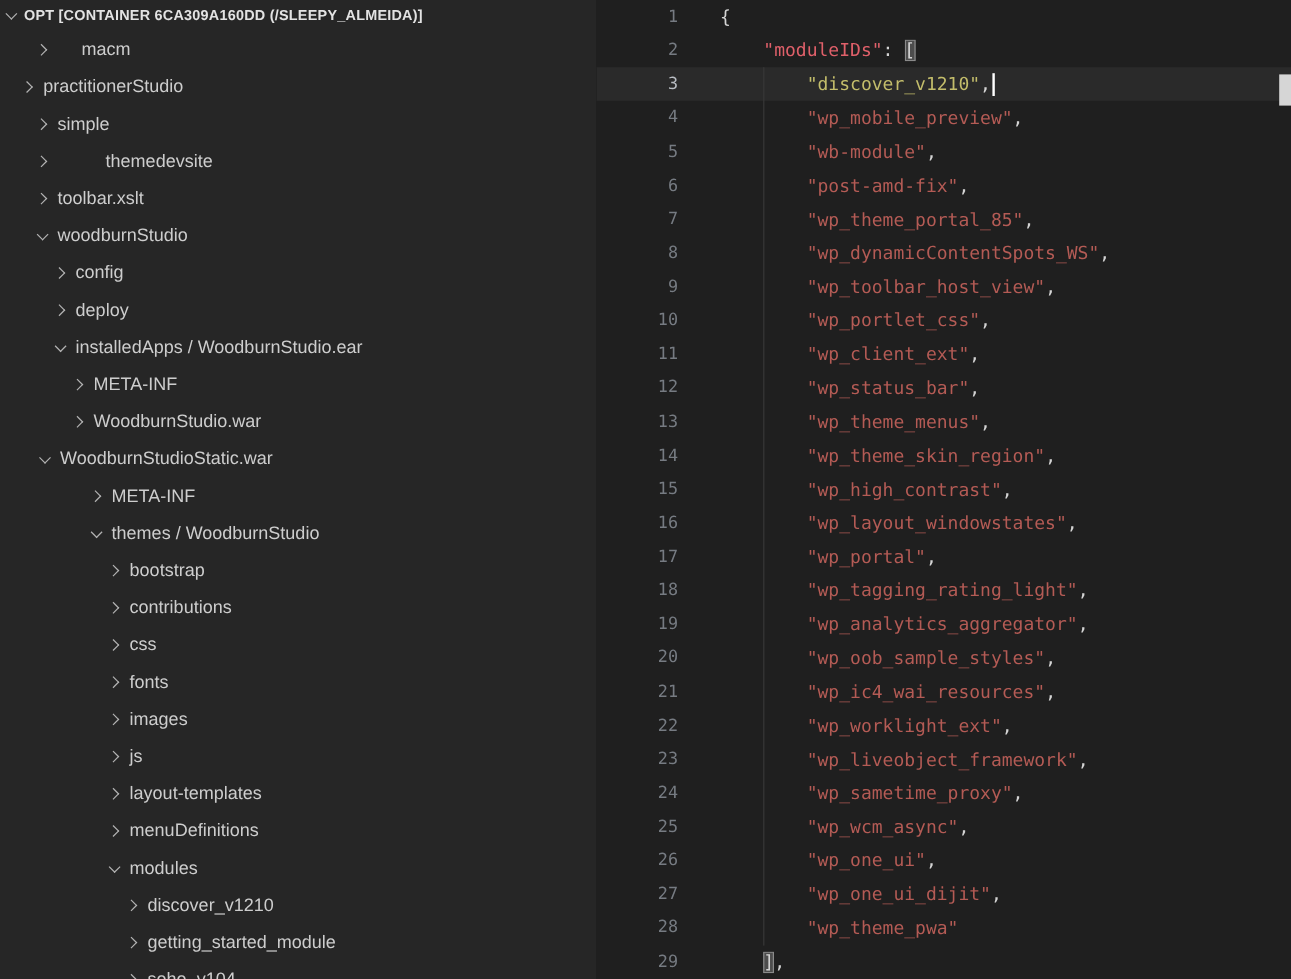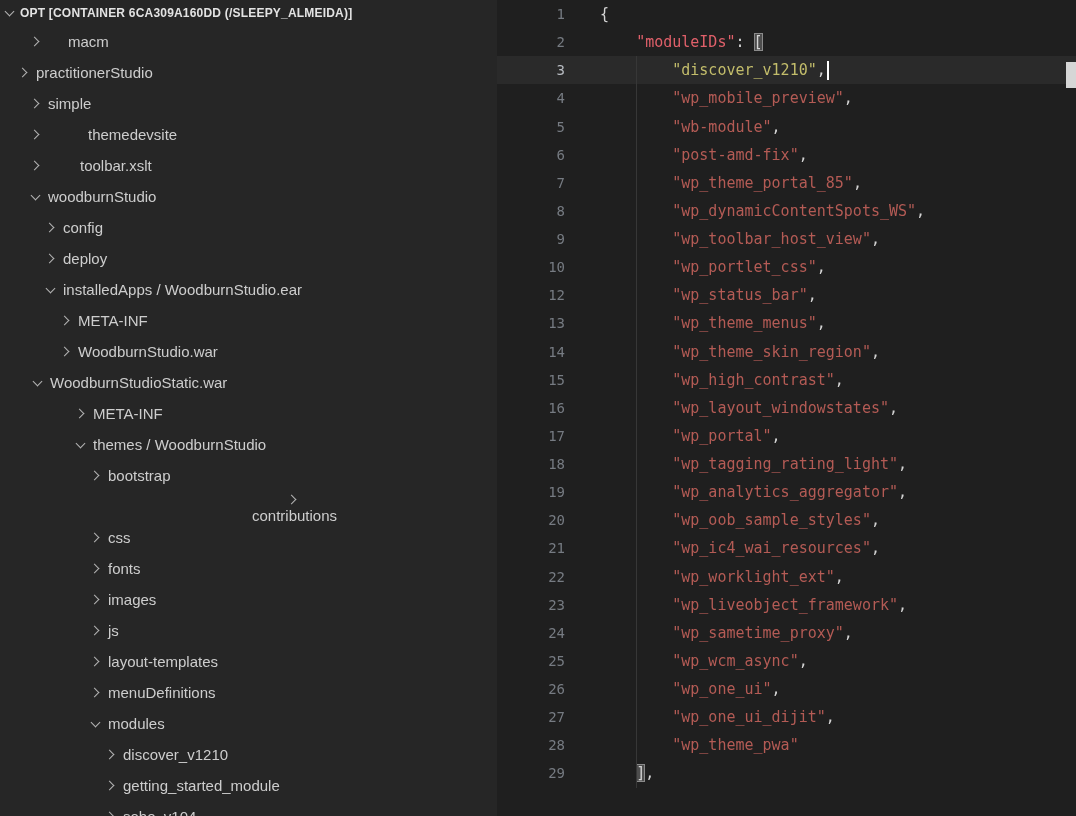--- a/index.html
+++ b/index.html
@@ -60,21 +60,21 @@
           <span class="tree-label">practitionerStudio</span>
         </div>
         <div class="tree-row" style="padding-left: 27px;">
           <span class="chev"></span>
           <span class="tree-label">simple</span>
         </div>
         <div class="tree-row" style="padding-left: 27px; gap: 40px;">
           <span class="chev"></span>
           <span class="tree-label">themedevsite</span>
         </div>
-        <div class="tree-row" style="padding-left: 27px; gap: 32px;">
+        <div class="tree-row" style="padding-left: 27px;">
           <span class="chev"></span>
           <span class="tree-label">toolbar.xslt</span>
         </div>
         <div class="tree-row" style="padding-left: 27px;">
           <span class="chev down"></span>
           <span class="tree-label">woodburnStudio</span>
         </div>
         <div class="tree-row" style="padding-left: 42px;">
           <span class="chev"></span>
           <span class="tree-label">config</span>
@@ -104,21 +104,21 @@
           <span class="tree-label">META-INF</span>
         </div>
         <div class="tree-row" style="padding-left: 72px;">
           <span class="chev down"></span>
           <span class="tree-label">themes / WoodburnStudio</span>
         </div>
         <div class="tree-row" style="padding-left: 87px;">
           <span class="chev"></span>
           <span class="tree-label">bootstrap</span>
         </div>
-        <div class="tree-row" style="padding-left: 87px; flex-direction: column;">
+        <div class="tree-row" style="padding-left: 87px;">
           <span class="chev"></span>
           <span class="tree-label">contributions</span>
         </div>
         <div class="tree-row" style="padding-left: 87px;">
           <span class="chev"></span>
           <span class="tree-label">css</span>
         </div>
         <div class="tree-row" style="padding-left: 87px;">
           <span class="chev"></span>
           <span class="tree-label">fonts</span>
@@ -163,20 +163,21 @@
         <div class="code-line"><span class="ln">1</span><span class="lc"><span class="tok-punct">{</span></span></div>
         <div class="code-line"><span class="ln">2</span><span class="lc"><span class="tok-ws">    </span><span class="tok-key">"moduleIDs"</span><span class="tok-punct">: </span><span class="tok-bm">[</span></span></div>
         <div class="code-line current"><span class="ln">3</span><span class="lc"><span class="tok-ws">        </span><span class="tok-hl">"discover_v1210"</span><span class="tok-punct">,</span><span class="tok-cursor"></span></span></div>
         <div class="code-line"><span class="ln">4</span><span class="lc"><span class="tok-ws">        </span><span class="tok-str">"wp_mobile_preview"</span><span class="tok-punct">,</span></span></div>
         <div class="code-line"><span class="ln">5</span><span class="lc"><span class="tok-ws">        </span><span class="tok-str">"wb-module"</span><span class="tok-punct">,</span></span></div>
         <div class="code-line"><span class="ln">6</span><span class="lc"><span class="tok-ws">        </span><span class="tok-str">"post-amd-fix"</span><span class="tok-punct">,</span></span></div>
         <div class="code-line"><span class="ln">7</span><span class="lc"><span class="tok-ws">        </span><span class="tok-str">"wp_theme_portal_85"</span><span class="tok-punct">,</span></span></div>
         <div class="code-line"><span class="ln">8</span><span class="lc"><span class="tok-ws">        </span><span class="tok-str">"wp_dynamicContentSpots_WS"</span><span class="tok-punct">,</span></span></div>
         <div class="code-line"><span class="ln">9</span><span class="lc"><span class="tok-ws">        </span><span class="tok-str">"wp_toolbar_host_view"</span><span class="tok-punct">,</span></span></div>
         <div class="code-line"><span class="ln">10</span><span class="lc"><span class="tok-ws">        </span><span class="tok-str">"wp_portlet_css"</span><span class="tok-punct">,</span></span></div>
+        <div class="code-line"><span class="ln">11</span><span class="lc"><span class="tok-ws">        </span><span class="tok-str">"wp_client_ext"</span><span class="tok-punct">,</span></span></div>
         <div class="code-line"><span class="ln">12</span><span class="lc"><span class="tok-ws">        </span><span class="tok-str">"wp_status_bar"</span><span class="tok-punct">,</span></span></div>
         <div class="code-line"><span class="ln">13</span><span class="lc"><span class="tok-ws">        </span><span class="tok-str">"wp_theme_menus"</span><span class="tok-punct">,</span></span></div>
         <div class="code-line"><span class="ln">14</span><span class="lc"><span class="tok-ws">        </span><span class="tok-str">"wp_theme_skin_region"</span><span class="tok-punct">,</span></span></div>
         <div class="code-line"><span class="ln">15</span><span class="lc"><span class="tok-ws">        </span><span class="tok-str">"wp_high_contrast"</span><span class="tok-punct">,</span></span></div>
         <div class="code-line"><span class="ln">16</span><span class="lc"><span class="tok-ws">        </span><span class="tok-str">"wp_layout_windowstates"</span><span class="tok-punct">,</span></span></div>
         <div class="code-line"><span class="ln">17</span><span class="lc"><span class="tok-ws">        </span><span class="tok-str">"wp_portal"</span><span class="tok-punct">,</span></span></div>
         <div class="code-line"><span class="ln">18</span><span class="lc"><span class="tok-ws">        </span><span class="tok-str">"wp_tagging_rating_light"</span><span class="tok-punct">,</span></span></div>
         <div class="code-line"><span class="ln">19</span><span class="lc"><span class="tok-ws">        </span><span class="tok-str">"wp_analytics_aggregator"</span><span class="tok-punct">,</span></span></div>
         <div class="code-line"><span class="ln">20</span><span class="lc"><span class="tok-ws">        </span><span class="tok-str">"wp_oob_sample_styles"</span><span class="tok-punct">,</span></span></div>
         <div class="code-line"><span class="ln">21</span><span class="lc"><span class="tok-ws">        </span><span class="tok-str">"wp_ic4_wai_resources"</span><span class="tok-punct">,</span></span></div>

